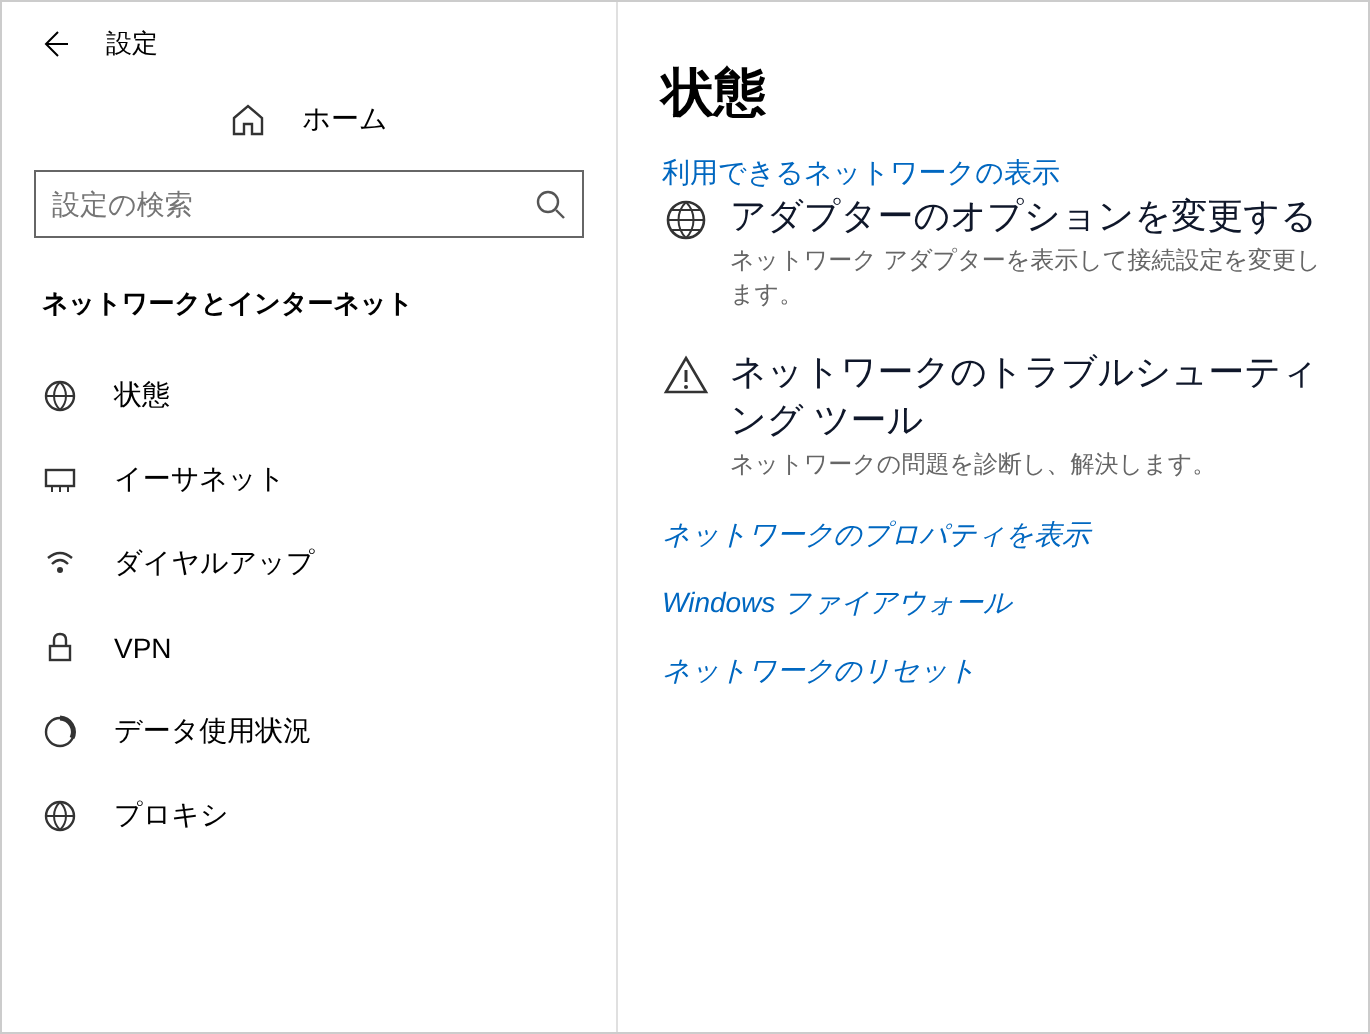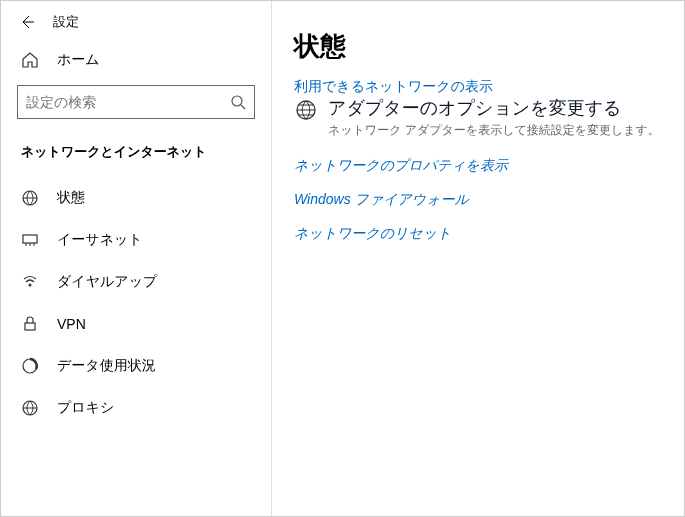--- a/index.html
+++ b/index.html
@@ -11,21 +11,21 @@
   width: 685px;
   height: 517px;
   overflow: hidden;
   border: 1px solid #ccc;
 }
 .container {
   display: flex;
   height: 100%;
 }
 .sidebar {
-  width: 271px;
+  width: 308px;
   background: #fff;
   border-right: 1px solid #e0e0e0;
   display: flex;
   flex-direction: column;
   padding-top: 8px;
 }
 .titlebar {
   display: flex;
   align-items: center;
   padding: 4px 10px 10px 18px;
@@ -36,20 +36,21 @@
   cursor: pointer;
 }
 .title {
   font-size: 13px;
 }
 .home-row {
   display: flex;
   align-items: center;
   padding: 10px 20px;
   cursor: pointer;
+  justify-content: center;
 }
 .home-row .icon { width: 22px; margin-right: 14px; }
 .search-wrap {
   margin: 6px 16px 14px 16px;
 }
 .search-box {
   display: flex;
   align-items: center;
   border: 1px solid #666;
   height: 34px;
@@ -263,20 +264,33 @@
             <path d="M12 3 C7 8 7 16 12 21 M12 3 C17 8 17 16 12 21 M3 12 L21 12 M4 7 L20 7 M4 17 L20 17" stroke="#333" stroke-width="1" fill="none"></path>
           </svg>
       </span>
       <div class="opt-body">
         <div class="opt-title">アダプターのオプションを変更する</div>
         <div class="opt-desc">ネットワーク アダプターを表示して接続設定を変更します。</div>
       </div>
     </div>
 
 
+    <div class="option-row">
+      <span class="opt-icon">
+        <svg width="24" height="24" viewBox="0 0 24 24">
+            <path d="M12 3 L22 20 L2 20 Z" stroke="#333" stroke-width="1.3" fill="none"></path>
+            <line x1="12" y1="9" x2="12" y2="15" stroke="#333" stroke-width="1.5"></line>
+            <circle cx="12" cy="17.5" r="1" fill="#333"></circle>
+          </svg>
+      </span>
+      <div class="opt-body">
+        <div class="opt-title">ネットワークのトラブルシューティング ツール</div>
+        <div class="opt-desc">ネットワークの問題を診断し、解決します。</div>
+      </div>
+    </div>
 
     <div class="links-block">
       <span class="link">ネットワークのプロパティを表示</span>
       <span class="link">Windows ファイアウォール</span>
       <span class="link">ネットワークのリセット</span>
     </div>
   </div>
 </div>
 
 </body></html>

